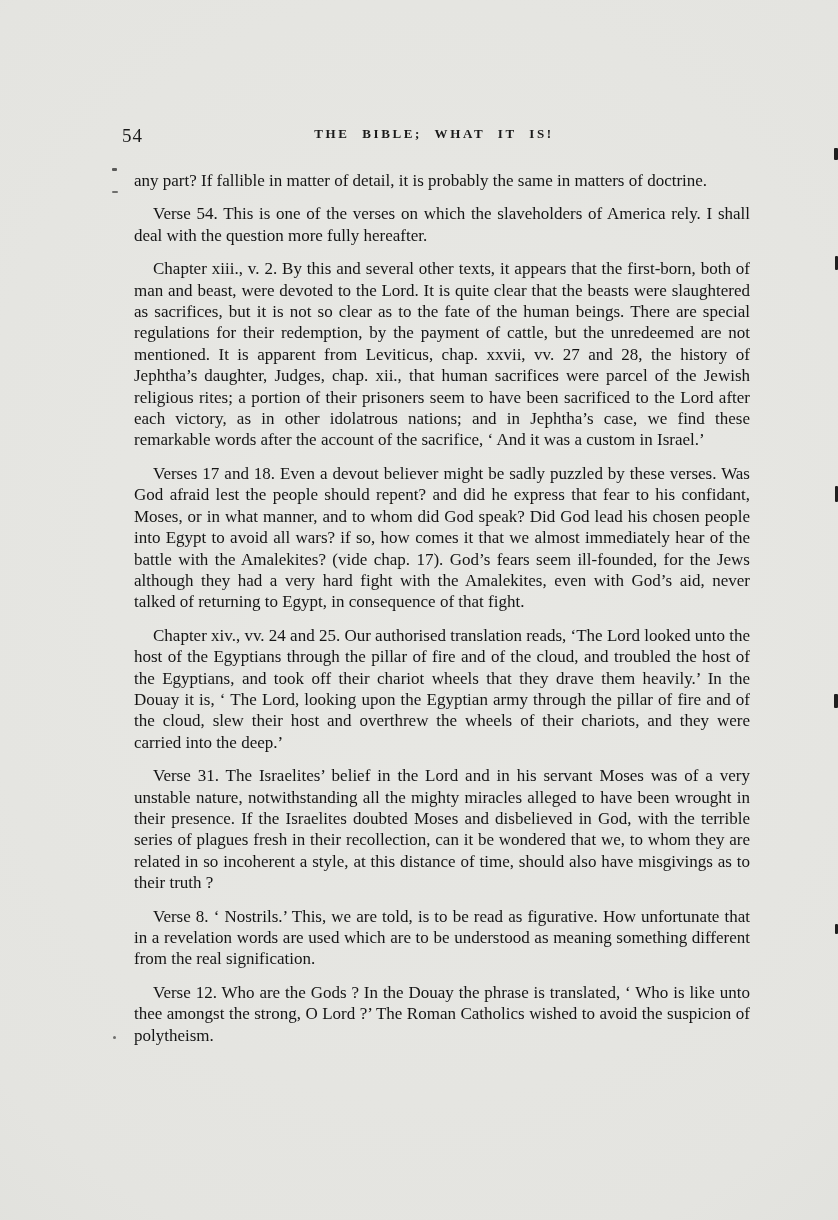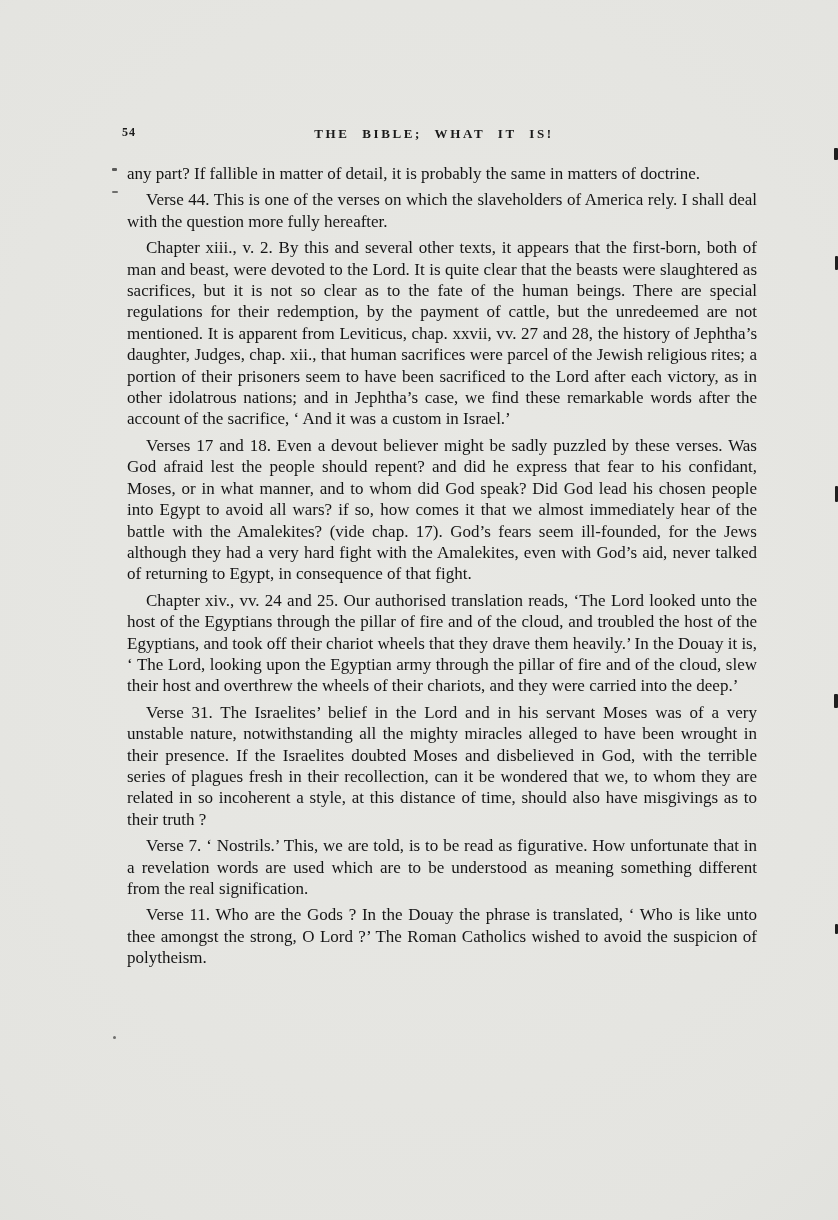--- a/index.html
+++ b/index.html
@@ -25,22 +25,22 @@
     position: absolute;
     top: 124px;
     left: 122px;
     width: 640px;
     height: 20px;
   }
   .page-num {
     position: absolute;
     left: 0;
     top: 1px;
-    font-size: 12px;
-    font-weight: 700;
+    font-size: 19px;
+    font-weight: 400;
     letter-spacing: 1px;
     color: #1a1a1a;
   }
   .head-title {
     position: absolute;
     left: 0;
     right: 16px;
     top: 2px;
     text-align: center;
     font-size: 13px;
@@ -53,21 +53,21 @@
     position: absolute;
     top: 158px;
     left: 122px;
     width: 640px;
     font-size: 17px;
     line-height: 21.4px;
     text-align: justify;
     color: #151515;
   }
   .text-block p {
-    margin: 5px;
+    margin: 12px;
     padding: 0;
   }
   .text-block p.indent {
     text-indent: 19px;
   }
   .text-block .italic {
   }
   .scan-mark {
     position: absolute;
     background: #1f1f1f;
@@ -87,27 +87,27 @@
 
 <div class="page">
 
   <header class="running-head">
     <span class="page-num">54</span>
     <span class="head-title">THE BIBLE; WHAT IT IS!</span>
   </header>
 
   <main class="text-block">
       <p class=""><span>any part?  If fallible in matter of detail, it is probably the same in matters of doctrine.</span></p>
-      <p class="indent"><span>Verse 44.  This is one of the verses on which the slaveholders of America rely.  I shall deal with the question more fully hereafter.</span></p>
+      <p class="indent"><span>Verse 54.  This is one of the verses on which the slaveholders of America rely.  I shall deal with the question more fully hereafter.</span></p>
       <p class="indent"><span>Chapter xiii., v. 2.  By this and several other texts, it appears that the first-born, both of man and beast, were devoted to the Lord.  It is quite clear that the beasts were slaughtered as sacrifices, but it is not so clear as to the fate of the human beings.  There are special regulations for their redemption, by the payment of cattle, but the unredeemed are not mentioned.  It is apparent from Leviticus, chap. xxvii, vv. 27 and 28, the history of Jephtha’s daughter, Judges, chap. xii., that human sacrifices were parcel of the Jewish religious rites; a portion of their prisoners seem to have been sacrificed to the Lord after each victory, as in other idolatrous nations; and in Jephtha’s case, we find these remarkable words after the account of the sacrifice, ‘ And it was a custom in Israel.’</span></p>
       <p class="indent"><span>Verses 17 and 18.  Even a devout believer might be sadly puzzled by these verses.  Was God afraid lest the people should repent? and did he express that fear to his confidant, Moses, or in what manner, and to whom did God speak?  Did God lead his chosen people into Egypt to avoid all wars? if so, how comes it that we almost immediately hear of the battle with the Amalekites?  (</span><span class="italic">vide</span><span> chap. 17). God’s fears seem ill-founded, for the Jews although they had a very hard fight with the Amalekites, even with God’s aid, never talked of returning to Egypt, in consequence of that fight.</span></p>
       <p class="indent"><span>Chapter xiv., vv. 24 and 25.  Our authorised translation reads, ‘The Lord looked unto the host of the Egyptians through the pillar of fire and of the cloud, and troubled the host of the Egyptians, and took off their chariot wheels that they drave them heavily.’  In the Douay it is, ‘ The Lord, looking upon the Egyptian army through the pillar of fire and of the cloud, slew their host and overthrew the wheels of their chariots, and they were carried into the deep.’</span></p>
       <p class="indent"><span>Verse 31.  The Israelites’ belief in the Lord and in his servant Moses was of a very unstable nature, notwithstanding all the mighty miracles alleged to have been wrought in their presence.  If the Israelites doubted Moses and disbelieved in God, with the terrible series of plagues fresh in their recollection, can it be wondered that we, to whom they are related in so incoherent a style, at this distance of time, should also have misgivings as to their truth ?</span></p>
-      <p class="indent"><span>Verse 7.  ‘ Nostrils.’  This, we are told, is to be read as figurative. How unfortunate that in a revelation words are used which are to be understood as meaning something different from the real signification.</span></p>
-      <p class="indent"><span>Verse 11.  Who are the Gods ?  In the Douay the phrase is translated, ‘ Who is like unto thee amongst the strong, O Lord ?’  The Roman Catholics wished to avoid the suspicion of polytheism.</span></p>
+      <p class="indent"><span>Verse 8.  ‘ Nostrils.’  This, we are told, is to be read as figurative. How unfortunate that in a revelation words are used which are to be understood as meaning something different from the real signification.</span></p>
+      <p class="indent"><span>Verse 12.  Who are the Gods ?  In the Douay the phrase is translated, ‘ Who is like unto thee amongst the strong, O Lord ?’  The Roman Catholics wished to avoid the suspicion of polytheism.</span></p>
     </main>
 
   <div class="scan-mark mark-r1"></div>
   <div class="scan-mark mark-r2"></div>
   <div class="scan-mark mark-r3"></div>
   <div class="scan-mark mark-r4"></div>
   <div class="scan-mark mark-r5"></div>
   <div class="scan-mark mark-l1"></div>
   <div class="scan-mark mark-l2"></div>
   <div class="scan-mark mark-l3"></div>

